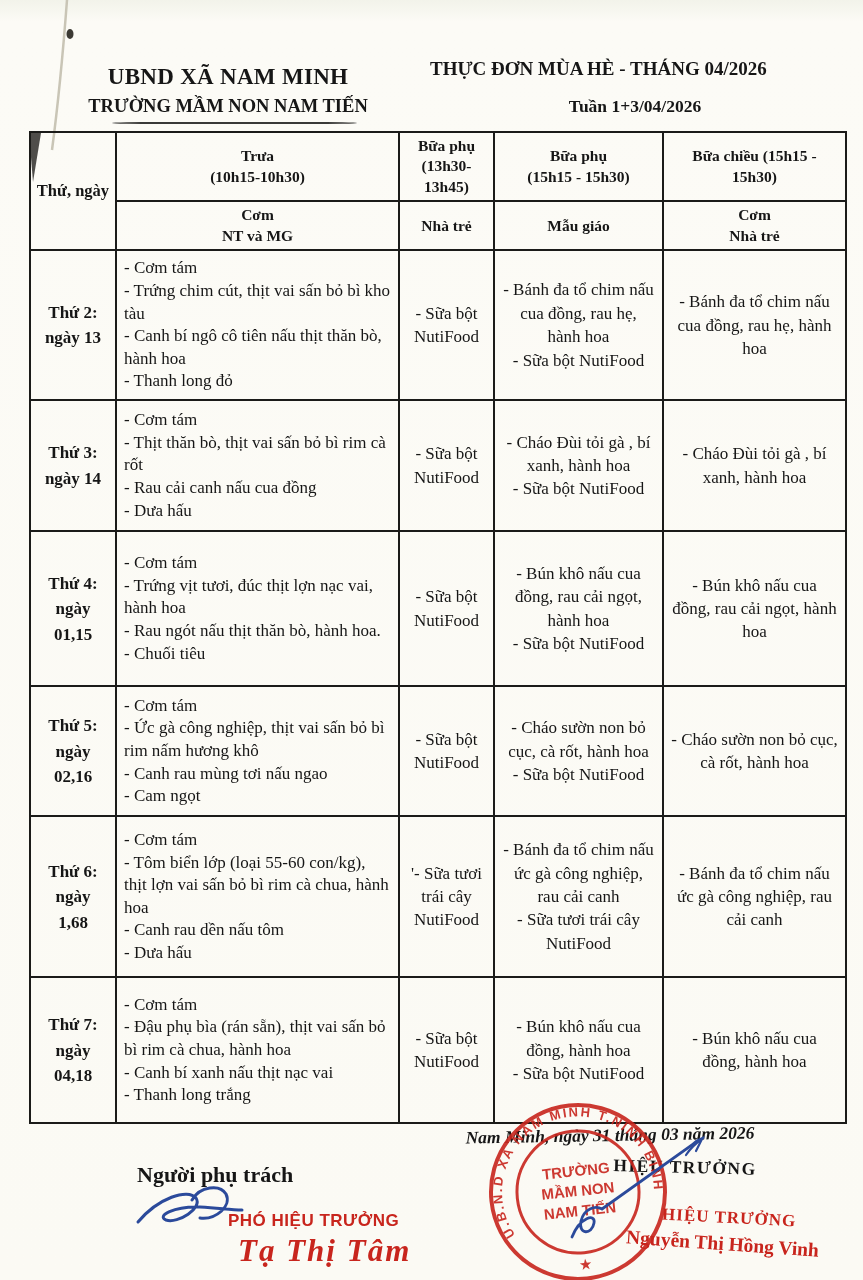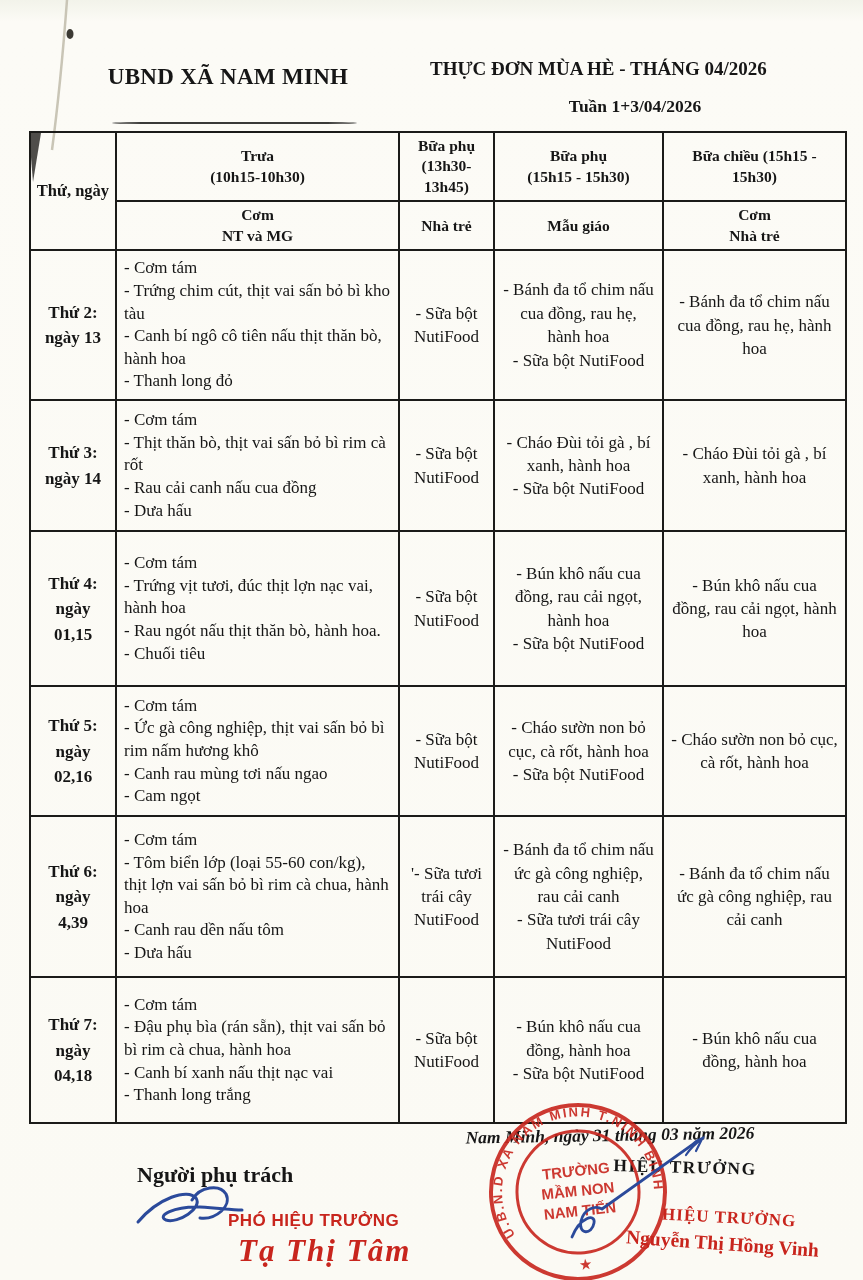--- a/index.html
+++ b/index.html
@@ -44,20 +44,21 @@
 <body>
 
 <svg class="abs sig" style="left:0;top:0;" width="120" height="200" viewBox="0 0 120 200">
   <path d="M67 0 C 64 40, 60 90, 52 150" stroke="#c9c5b6" stroke-width="2.5" fill="none"></path>
   <ellipse cx="70" cy="34" rx="3.5" ry="5" fill="#3c3a34"></ellipse>
   <path d="M29 133 L 41 133 L 33 182 Z" fill="#23221f" opacity="0.8"></path>
 </svg>
 
 <div class="abs org">
   <div class="org-1">UBND XÃ NAM MINH</div>
+  <div class="org-2">TRƯỜNG MẦM NON NAM TIẾN</div>
 </div>
 <div class="abs org-rule"></div>
 <div class="abs doc-title">THỰC ĐƠN MÙA HÈ - THÁNG 04/2026</div>
 <div class="abs doc-sub">Tuần 1+3/04/2026</div>
 
 <table class="menu">
   <colgroup>
     <col style="width:86px">
       <col style="width:283px">
       <col style="width:95px">
@@ -131,21 +132,21 @@
 - Canh rau mùng tơi nấu ngao
 - Cam ngọt</td>
     <td class="cell pre">- Sữa bột NutiFood</td>
     <td class="cell pre">- Cháo sườn non bỏ cục, cà rốt, hành hoa
 - Sữa bột NutiFood</td>
     <td class="cell pre">- Cháo sườn non bỏ cục, cà rốt, hành hoa</td>
   </tr>
   <tr style="height:161px">
     <td class="day pre">Thứ 6:
 ngày
-4,39</td>
+1,68</td>
     <td class="lunch pre">- Cơm tám
 - Tôm biển lớp (loại 55-60 con/kg), thịt lợn vai sấn bỏ bì rim cà chua, hành hoa
 - Canh rau dền nấu tôm
 - Dưa hấu</td>
     <td class="cell pre">'- Sữa tươi trái cây NutiFood</td>
     <td class="cell pre">- Bánh đa tổ chim nấu ức gà công nghiệp, rau cải canh
 - Sữa tươi trái cây NutiFood</td>
     <td class="cell pre">- Bánh đa tổ chim nấu ức gà công nghiệp, rau cải canh</td>
   </tr>
   <tr style="height:146px">

